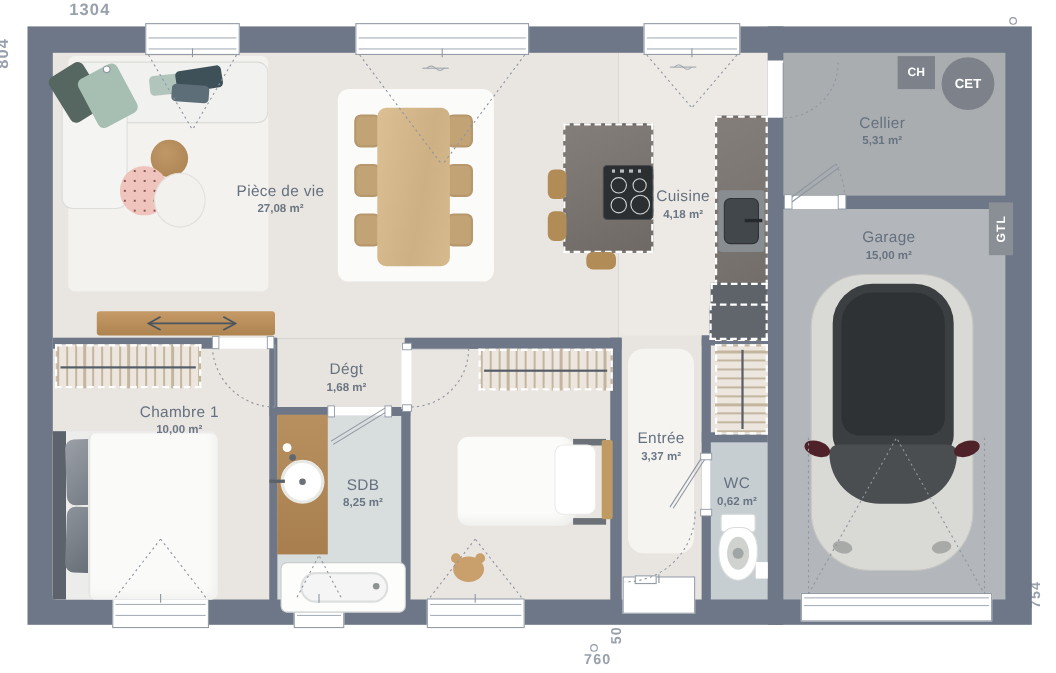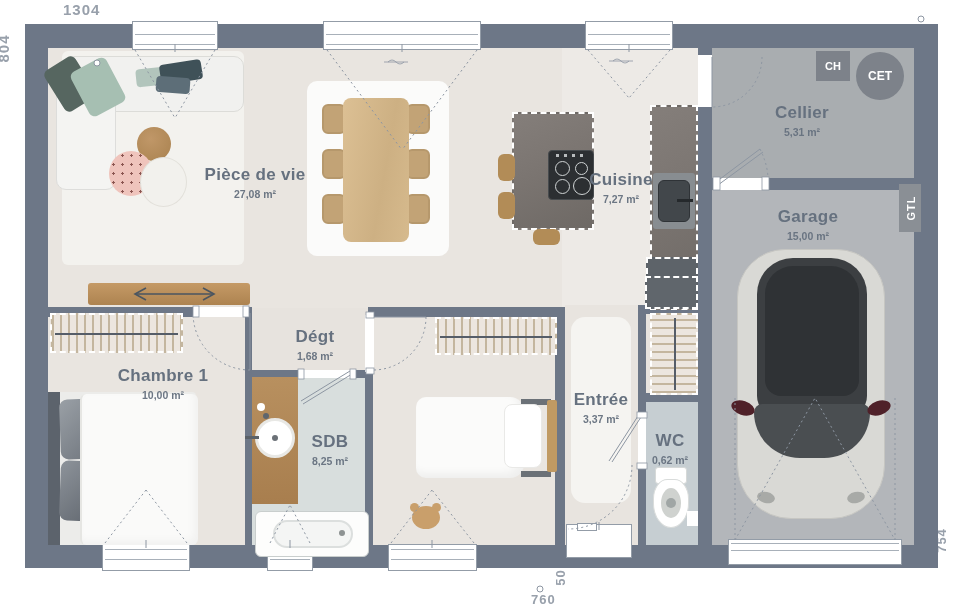--- a/index.html
+++ b/index.html
@@ -2,21 +2,21 @@
 <html><head>
 <meta charset="utf-8">
 <style>
   html,body{margin:0;padding:0;background:#fff;}
   #stage{position:relative;width:960px;height:612px;background:#ffffff;overflow:hidden;
          font-family:"Liberation Sans",sans-serif;}
   .abs{position:absolute;}
   .wall{background:#6d7787;}
   .floor-beige{background:#e9e5e0;}
   .label{color:#66717f;text-align:center;line-height:1.35;pointer-events:none;}
-  .label .nm{font-weight:bold;font-size:17px;letter-spacing:.3px;display:block;}
+  .label .nm{font-weight:normal;font-size:14px;letter-spacing:.3px;display:block;}
   .label .ar{font-size:10.5px;font-weight:bold;display:block;opacity:.95;}
   .dim{color:#98a0ab;font-weight:bold;font-size:15px;letter-spacing:1px;}
   .dim-sm{font-size:13px;}
   .badge{background:#7d828a;color:#fff;font-weight:bold;display:flex;align-items:center;justify-content:center;}
   .win{background:#fff;border:1px solid #939ca7;box-sizing:border-box;}
   .win .glass{position:absolute;left:2px;right:2px;bottom:4px;height:9px;border-top:1px solid #a8b0b9;border-bottom:1px solid #a8b0b9;}
   .dashedbox{border:2px dashed #fff;box-sizing:border-box;}
   .wardrobe{background:#ece6df;border:2px dashed #fff;box-sizing:border-box;
     background-image:repeating-linear-gradient(90deg, rgba(186,170,142,.8) 0 2px, transparent 2px 8px);}
   .closet-v{background:#ece6df;border:2px dashed #fff;box-sizing:border-box;
@@ -268,21 +268,21 @@
         <rect x="762" y="177" width="7" height="13"></rect>
     </g>
   </svg>
 
   <div class="abs label" style="left:195px;top:164px;width:120px;">
     <span class="nm">Pièce de vie</span>
     <span class="ar">27,08 m²</span>
   </div>
   <div class="abs label" style="left:561px;top:169px;width:120px;">
     <span class="nm">Cuisine</span>
-    <span class="ar">7,27 m²</span>
+    <span class="ar">4,18 m²</span>
   </div>
   <div class="abs label" style="left:742px;top:102px;width:120px;">
     <span class="nm">Cellier</span>
     <span class="ar">5,31 m²</span>
   </div>
   <div class="abs label" style="left:748px;top:206px;width:120px;">
     <span class="nm">Garage</span>
     <span class="ar">15,00 m²</span>
   </div>
   <div class="abs label" style="left:103px;top:365px;width:120px;">

